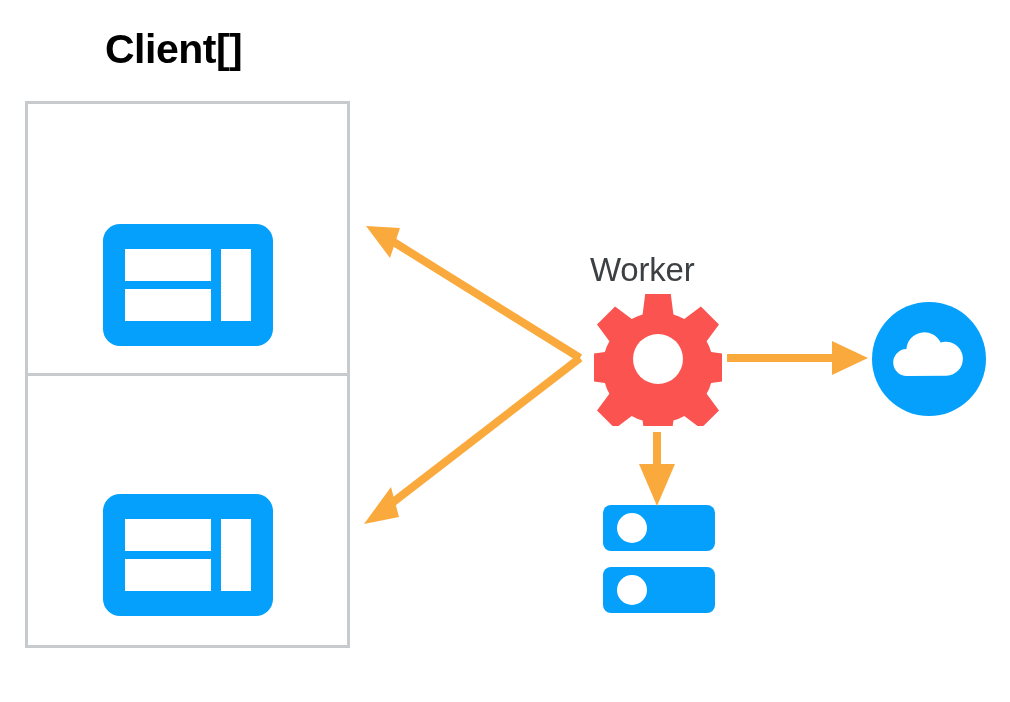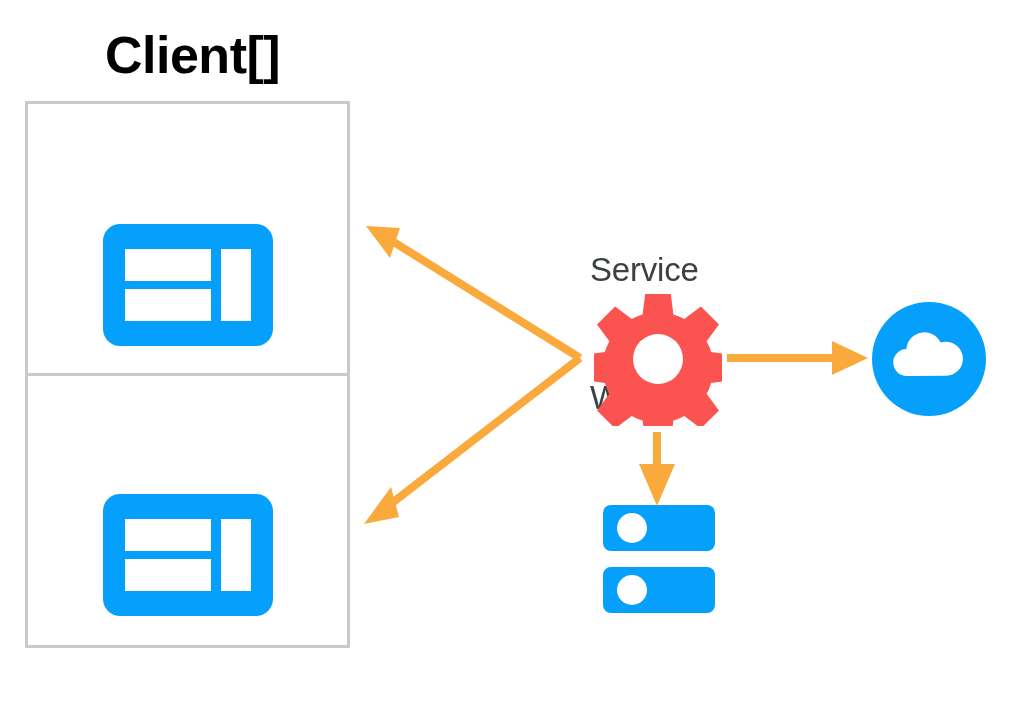--- a/index.html
+++ b/index.html
@@ -22,21 +22,21 @@
 
   
   .label {
     position: absolute;
     white-space: pre;
     letter-spacing: -0.5px;
   }
   #clients-title {
     left: 105px;
     top: 28px;
-    font-size: 52px;
+    font-size: 41px;
     font-weight: 700;
     color: #000000;
     line-height: 1.05;
   }
   .client-label {
     font-size: 37px;
     font-weight: 400;
     color: #3c4043;
     letter-spacing: -0.3px;
     text-align: center;
@@ -177,21 +177,20 @@
       <div class="browser-icon">
         <div class="pane pane-tl"></div>
         <div class="pane pane-bl"></div>
         <div class="pane pane-r"></div>
       </div>
     </div>
 
   </div>
 
   <div class="label" id="sw-title">
-    <div>Service</div>
     <div>Worker</div>
   </div>
 
   <svg id="gear-icon" viewBox="0 0 128 134">
     <path fill="#fa5350" d="
       M51.2 2 h25.6 l2.6 20.4 a45 45 0 0 1 10.9 4.5 l16.6 -12.4 l18.1 18.1 l-12.4 16.6
       a45 45 0 0 1 4.5 10.9 l20.4 2.6 v25.6 l-20.4 2.6 a45 45 0 0 1 -4.5 10.9
       l12.4 16.6 l-18.1 18.1 l-16.6 -12.4 a45 45 0 0 1 -10.9 4.5 l-2.6 20.4 h-25.6
       l-2.6 -20.4 a45 45 0 0 1 -10.9 -4.5 l-16.6 12.4 l-18.1 -18.1 l12.4 -16.6
       a45 45 0 0 1 -4.5 -10.9 l-20.4 -2.6 v-25.6 l20.4 -2.6 a45 45 0 0 1 4.5 -10.9

